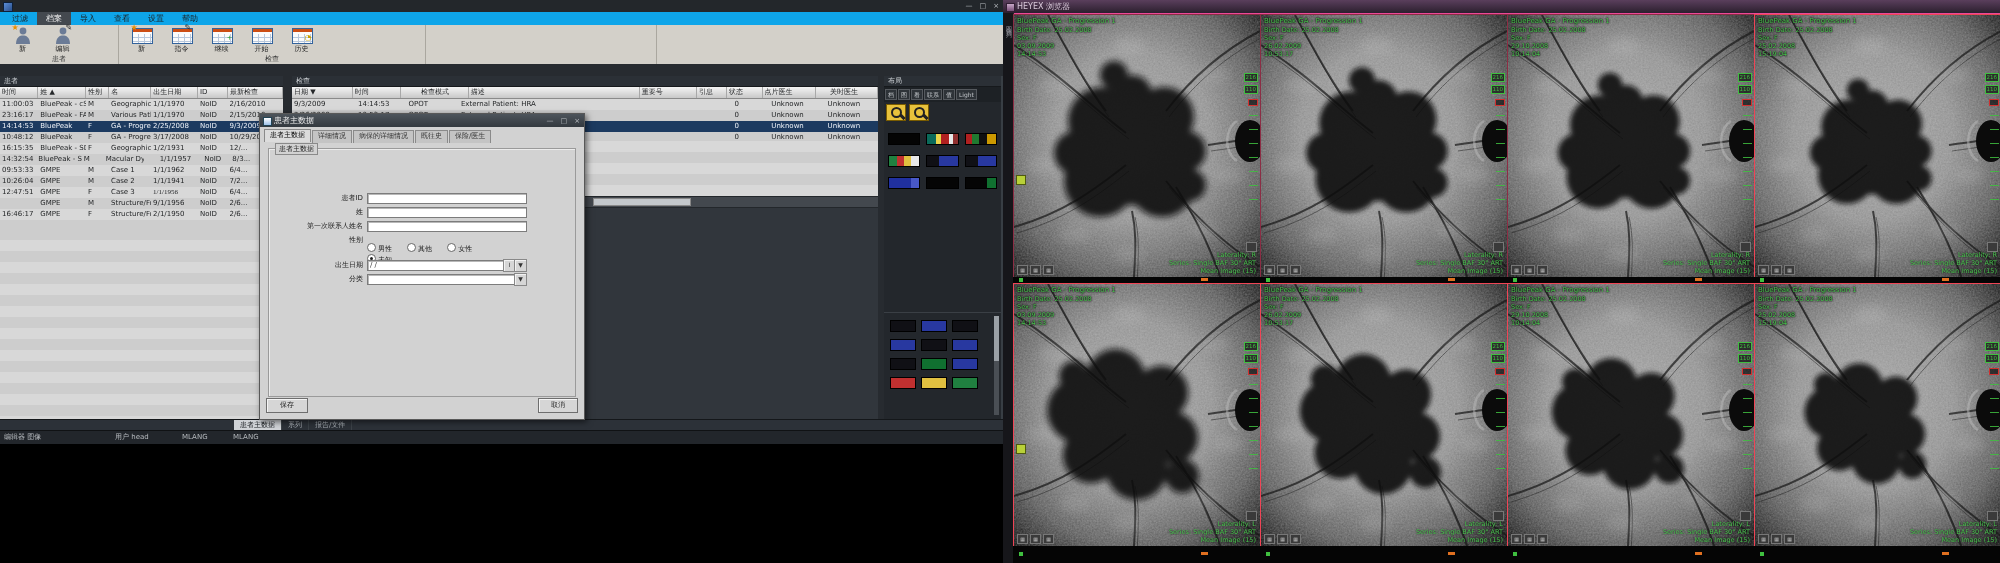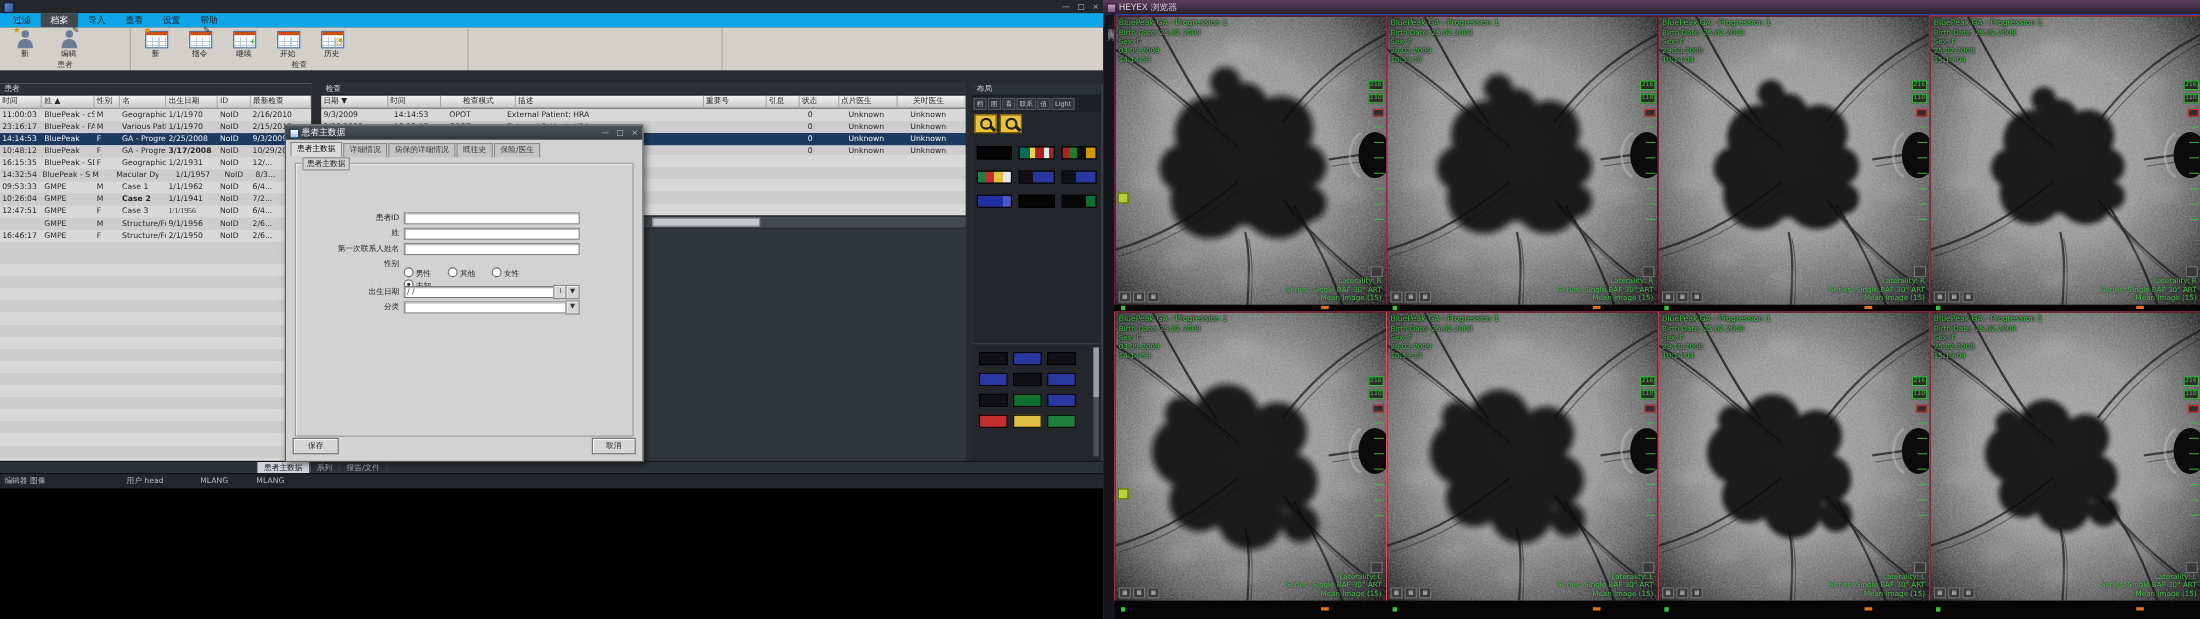--- a/index.html
+++ b/index.html
@@ -81,21 +81,21 @@
   .frow{position:absolute;left:0;width:100%;height:11px;}
   .flabel{position:absolute;left:0;width:94px;text-align:right;font-size:7px;line-height:11px;color:#222;}
   .finput{position:absolute;left:98px;width:156px;height:9px;background:#fff;border:1px solid #7c7c7c;box-shadow:inset 1px 1px 0 #b8b8b8;font-size:7px;line-height:9px;padding-left:2px;color:#333;}
   .sbtn{position:absolute;height:11px;width:11px;background:#d6d6d6;border:1px solid #888;box-shadow:inset 1px 1px 0 #f2f2f2;font-size:6px;line-height:10px;text-align:center;color:#333;}
   .rd{display:inline-block;width:7px;height:7px;border-radius:50%;border:1px solid #666;background:#fff;vertical-align:-1px;margin-right:2px;}
   .rd.on{position:relative;} .rd.on::after{content:"";position:absolute;left:2px;top:2px;width:3px;height:3px;border-radius:50%;background:#222;}
   .rlabel{font-size:7px;color:#222;margin-right:10px;}
   .dbtn{position:absolute;bottom:6px;height:13px;background:#d6d6d6;border:1px solid #6e6e6e;box-shadow:inset 1px 1px 0 #f4f4f4;font-size:7px;text-align:center;line-height:12px;color:#1c1c1c;}
 
   
-  #vw{position:absolute;left:1003px;top:0;width:997px;height:563px;background:#1d4ed8;}
+  #vw{position:absolute;left:1003px;top:0;width:997px;height:563px;background:#ec4899;}
   #vw-title{position:absolute;left:0;top:0;width:100%;height:13px;background:linear-gradient(#5a3f5c,#2b1f2e);}
   #vw-title .vico{position:absolute;left:3px;top:3px;width:7px;height:7px;background:linear-gradient(#c8a8c8,#7a4f7a);border:1px solid #321f34;}
   #vw-title .txt{position:absolute;left:14px;top:0;font-size:8px;color:#d9c9da;line-height:13px;}
   #vw-vtab{position:absolute;left:0;top:13px;width:10px;height:550px;background:#16161a;border-right:1px solid #26262c;
      writing-mode:vertical-rl;font-size:6px;color:#8a8a92;letter-spacing:2px;padding-top:8px;}
   .cell{position:absolute;width:246px;height:263px;background:#000;overflow:hidden;}
   .cell.dim{border:1px solid #8c2d44;}
   .cell.bright{border:1px solid #ef4455;}
   .fundus{position:absolute;left:0;top:0;}
   .info{position:absolute;left:3px;top:2px;color:#49c24e;text-shadow:0 0 2px #000,0 0 2px #000;}
@@ -236,21 +236,21 @@
             <div style="width: 42px;">GA - Progressi...</div>
             <div style="width: 47px;">2/25/2008</div>
             <div style="width: 29px;">NoID</div>
             <div style="width: 56px;">9/3/2009</div>
           </div>
           <div class="trow od">
             <div style="width: 38px;">10:48:12</div>
             <div style="width: 48px;">BluePeak</div>
             <div style="width: 22px;">F</div>
             <div style="width: 42px;">GA - Progressi...</div>
-            <div style="width: 47px; font-weight: bold;">3/17/2008</div>
+            <div style="width: 47px;">3/17/2008</div>
             <div style="width: 29px;">NoID</div>
             <div style="width: 56px;">10/29/2009</div>
           </div>
           <div class="trow ev">
             <div style="width: 38px;">16:15:35</div>
             <div style="width: 48px;">BluePeak - SD-...</div>
             <div style="width: 22px;">F</div>
             <div style="width: 42px;">Geographic Atr...</div>
             <div style="width: 47px;">1/2/1931</div>
             <div style="width: 29px;">NoID</div>
@@ -271,21 +271,21 @@
             <div style="width: 22px;">M</div>
             <div style="width: 42px;">Case 1</div>
             <div style="width: 47px;">1/1/1962</div>
             <div style="width: 29px;">NoID</div>
             <div style="width: 56px;">6/4...</div>
           </div>
           <div class="trow od">
             <div style="width: 38px;">10:26:04</div>
             <div style="width: 48px;">GMPE</div>
             <div style="width: 22px;">M</div>
-            <div style="width: 42px; font-weight: bold;">Case 2</div>
+            <div style="width: 42px;">Case 2</div>
             <div style="width: 47px;">1/1/1941</div>
             <div style="width: 29px;">NoID</div>
             <div style="width: 56px;">7/2...</div>
           </div>
           <div class="trow ev">
             <div style="width: 38px;">12:47:51</div>
             <div style="width: 48px;">GMPE</div>
             <div style="width: 22px;">F</div>
             <div style="width: 42px;">Case 3</div>
             <div style="width: 47px; font-family: Liberation Serif, serif;">1/1/1956</div>

